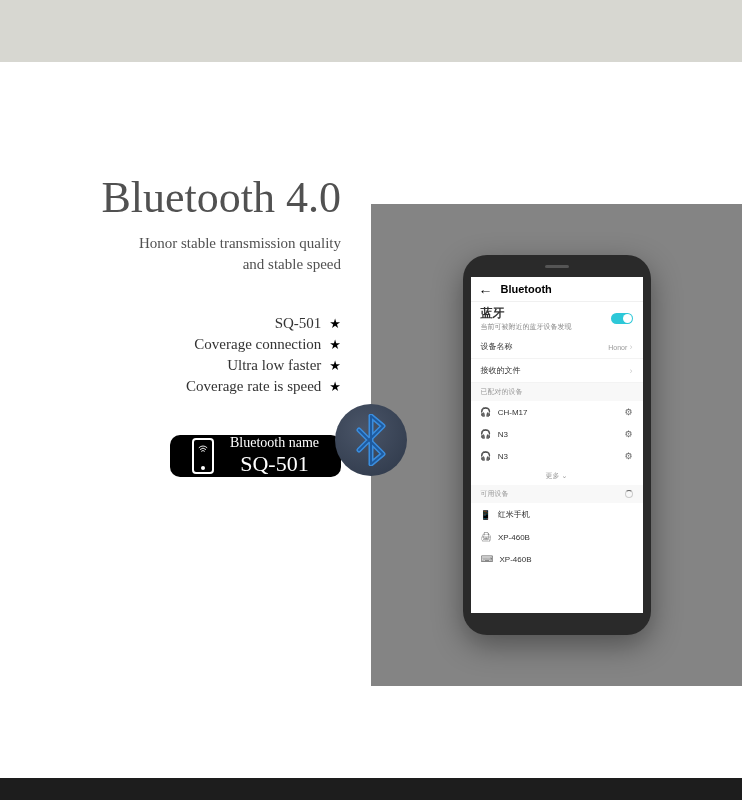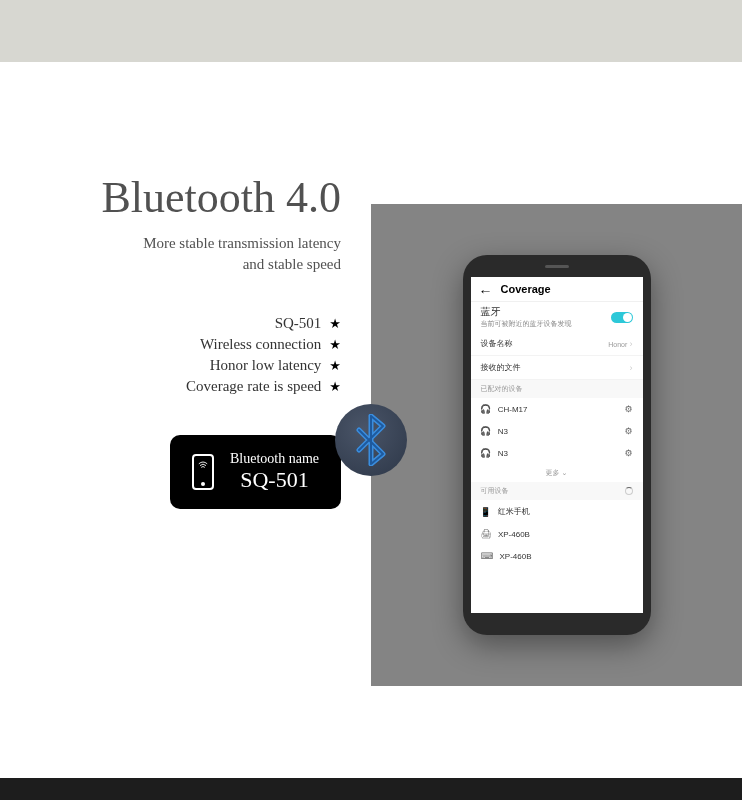--- a/index.html
+++ b/index.html
@@ -73,21 +73,21 @@
     }
     
     .star {
       font-size: 13px;
       color: #000;
     }
     
     .badge {
       background: #000;
       border-radius: 10px;
-      padding: 16px 22px;
+      padding: 0 22px;
       display: flex;
       align-items: center;
       gap: 16px;
     }
     
     .badge-icon {
       width: 22px;
       height: 36px;
       border: 2px solid #fff;
       border-radius: 4px;
@@ -225,22 +225,23 @@
       align-items: center;
       padding: 3px 10px;
     }
     
     .bt-label-sub {
       font-size: 7px;
       color: #888;
     }
     
     .bt-label-main {
-      font-size: 10px;
+      font-size: 12px;
       color: #333;
+      font-weight: bold;
     }
     
     .toggle {
       width: 22px;
       height: 11px;
       background: #2dc8d8;
       border-radius: 6px;
       position: relative;
     }
     
@@ -334,35 +335,35 @@
 </head>
 <body>
 
 <div class="top-bar"></div>
 
 <div class="main-container">
 
   <div class="left-section">
     <h1 class="heading">Bluetooth 4.0</h1>
     <div class="subtitle">
-      <span>More stable transmission latency</span><br>
+      <span>Honor stable transmission quality</span><br>
       <span>and stable speed</span>
     </div>
 
     <div class="features">
       <div class="feature-row">
         <span class="feature-text">SQ-501</span>
         <span class="star">★</span>
       </div>
       <div class="feature-row">
-        <span class="feature-text">Wireless connection</span>
+        <span class="feature-text">Coverage connection</span>
         <span class="star">★</span>
       </div>
       <div class="feature-row">
-        <span class="feature-text">Honor low latency</span>
+        <span class="feature-text">Ultra low faster</span>
         <span class="star">★</span>
       </div>
       <div class="feature-row">
         <span class="feature-text">Coverage rate is speed</span>
         <span class="star">★</span>
       </div>
     </div>
 
     <div class="badge">
       <div class="badge-icon">
@@ -387,21 +388,21 @@
         <path d="M20 2 L20 50 M20 2 L32 12 L8 36 M20 50 L32 40 L8 16" stroke="#1e5a9e" stroke-width="2" fill="none" stroke-linejoin="round" stroke-linecap="round"></path>
       </svg>
     </div>
 
     <div class="phone-frame">
       <div class="phone-speaker"></div>
       <div class="phone-screen">
 
         <div class="screen-header">
           <span class="back-arrow">←</span>
-          <span>Coverage</span>
+          <span>Bluetooth</span>
         </div>
 
         <div class="bt-row">
           <div>
             <div class="bt-label-main">蓝牙</div>
             <div class="bt-label-sub">当前可被附近的蓝牙设备发现</div>
           </div>
           <div class="toggle"></div>
         </div>
 

